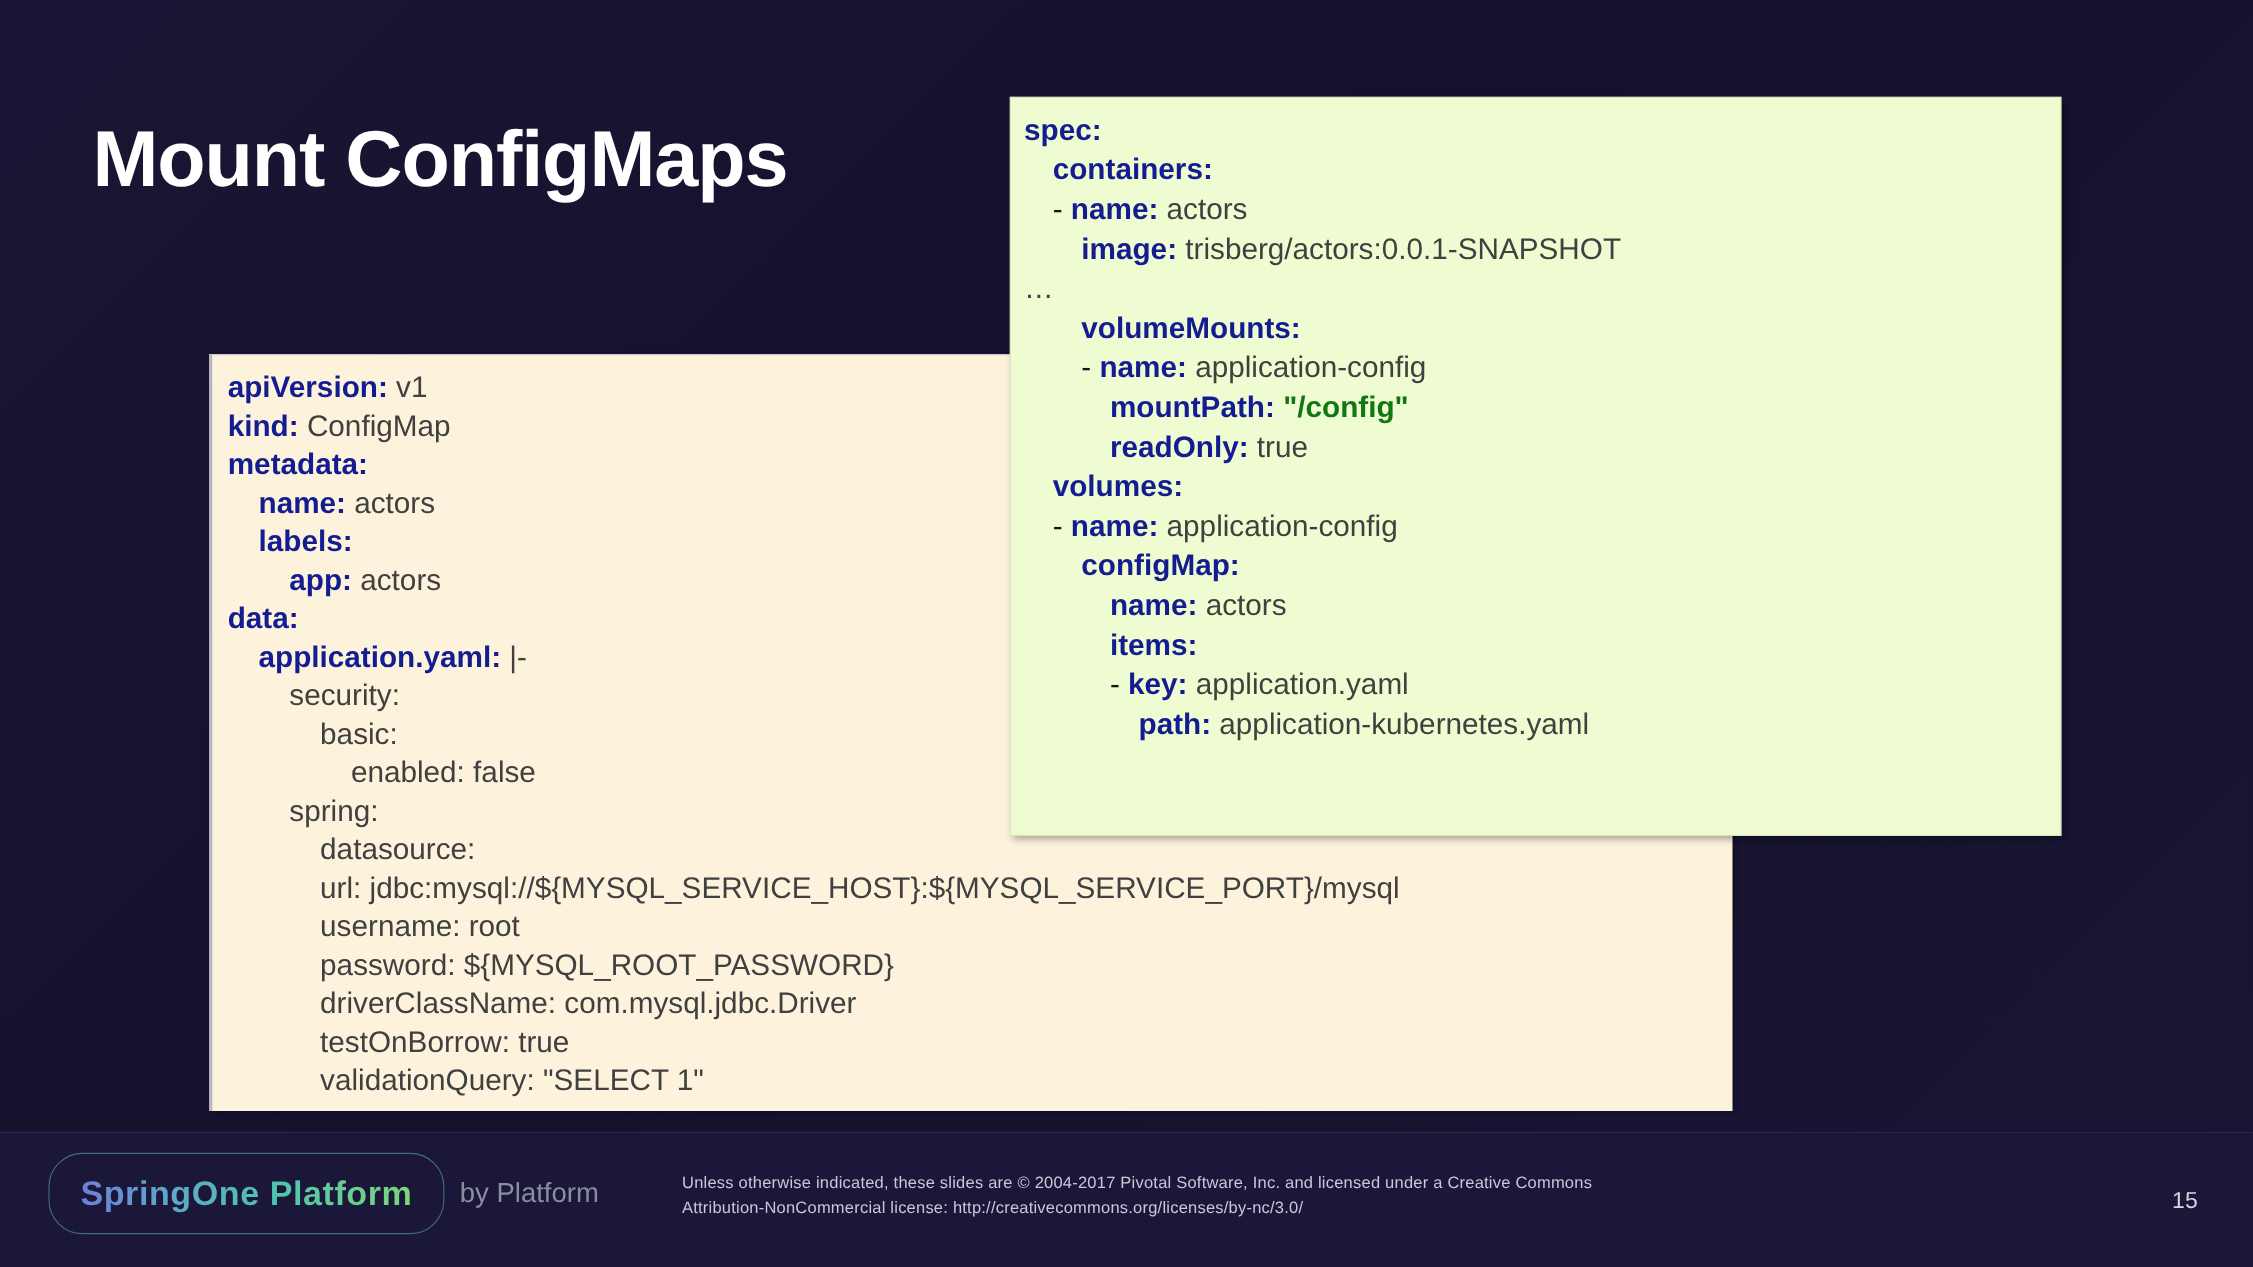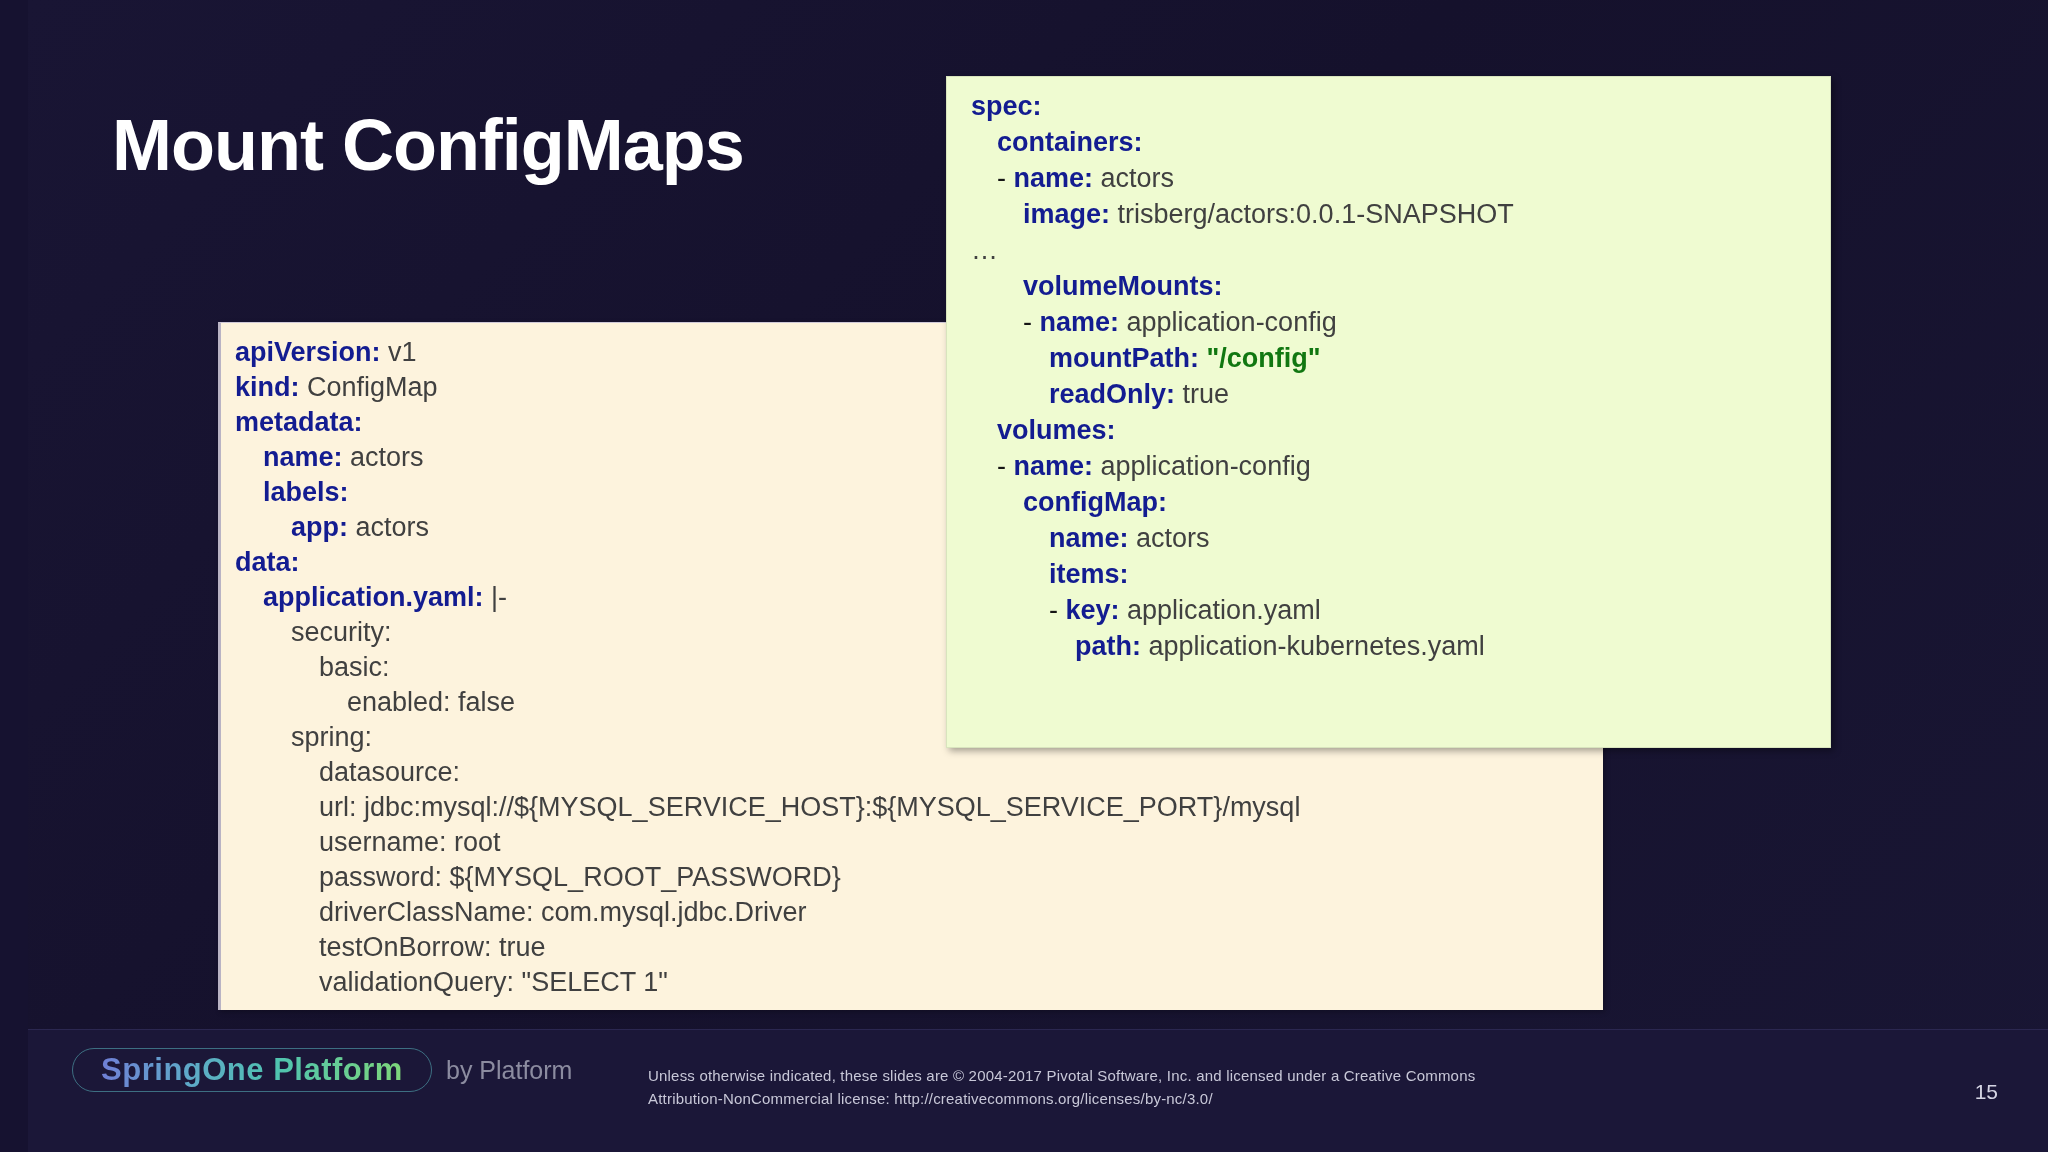--- a/index.html
+++ b/index.html
@@ -12,21 +12,20 @@
     height: 1152px;
     position: relative;
     overflow: hidden;
     font-family: "Liberation Sans", sans-serif;
     background: #161230;
   }
   .slide {
     position: absolute;
     inset: 0;
     background: linear-gradient(135deg, #191534 0%, #15112c 45%, #191634 100%);
-    margin-left: 28px;
   }
 
   
   .slide-title {
     position: absolute;
     left: 84px;
     top: 60px;
     font-size: 72px;
     font-weight: bold;
     color: #ffffff;
@@ -61,26 +60,26 @@
     border-top: 1px solid #cfc9d8;
     padding: 16px 0 16px 14px;
     font-size: 27px;
     box-shadow: 2px 2px 5px rgba(0,0,0,0.25);
   }
   #configmap-panel .line { margin-bottom: 8px; font-size: 27px; }
 
   
   #deployment-panel {
     left: 918px;
-    top: 76px;
-    width: 885px;
+    top: 88px;
+    width: 956px;
     height: 672px;
     background: #effbd1;
     border: 1px solid #d8e4bd;
-    padding: 16px 0 0 24px;
+    padding: 16px 0 0 12px;
     font-size: 27px;
     box-shadow: 3px 3px 7px rgba(0,0,0,0.35);
   }
   #deployment-panel .line { margin-bottom: 9px; font-size: 27px; }
 
   
   .footer {
     position: absolute;
     left: 0;
     right: 0;
@@ -91,21 +90,21 @@
   }
   .logo-wrap {
     position: absolute;
     left: 44px;
     top: 18px;
     display: flex;
     align-items: center;
   }
   .logo-pill {
     width: 360px;
-    height: 44px;
+    height: 74px;
     border-radius: 31px;
     border: 1.5px solid #3d6f82;
     display: flex;
     align-items: center;
     justify-content: center;
     box-sizing: border-box;
   }
   .logo-text {
     font-size: 31px;
     font-weight: bold;

